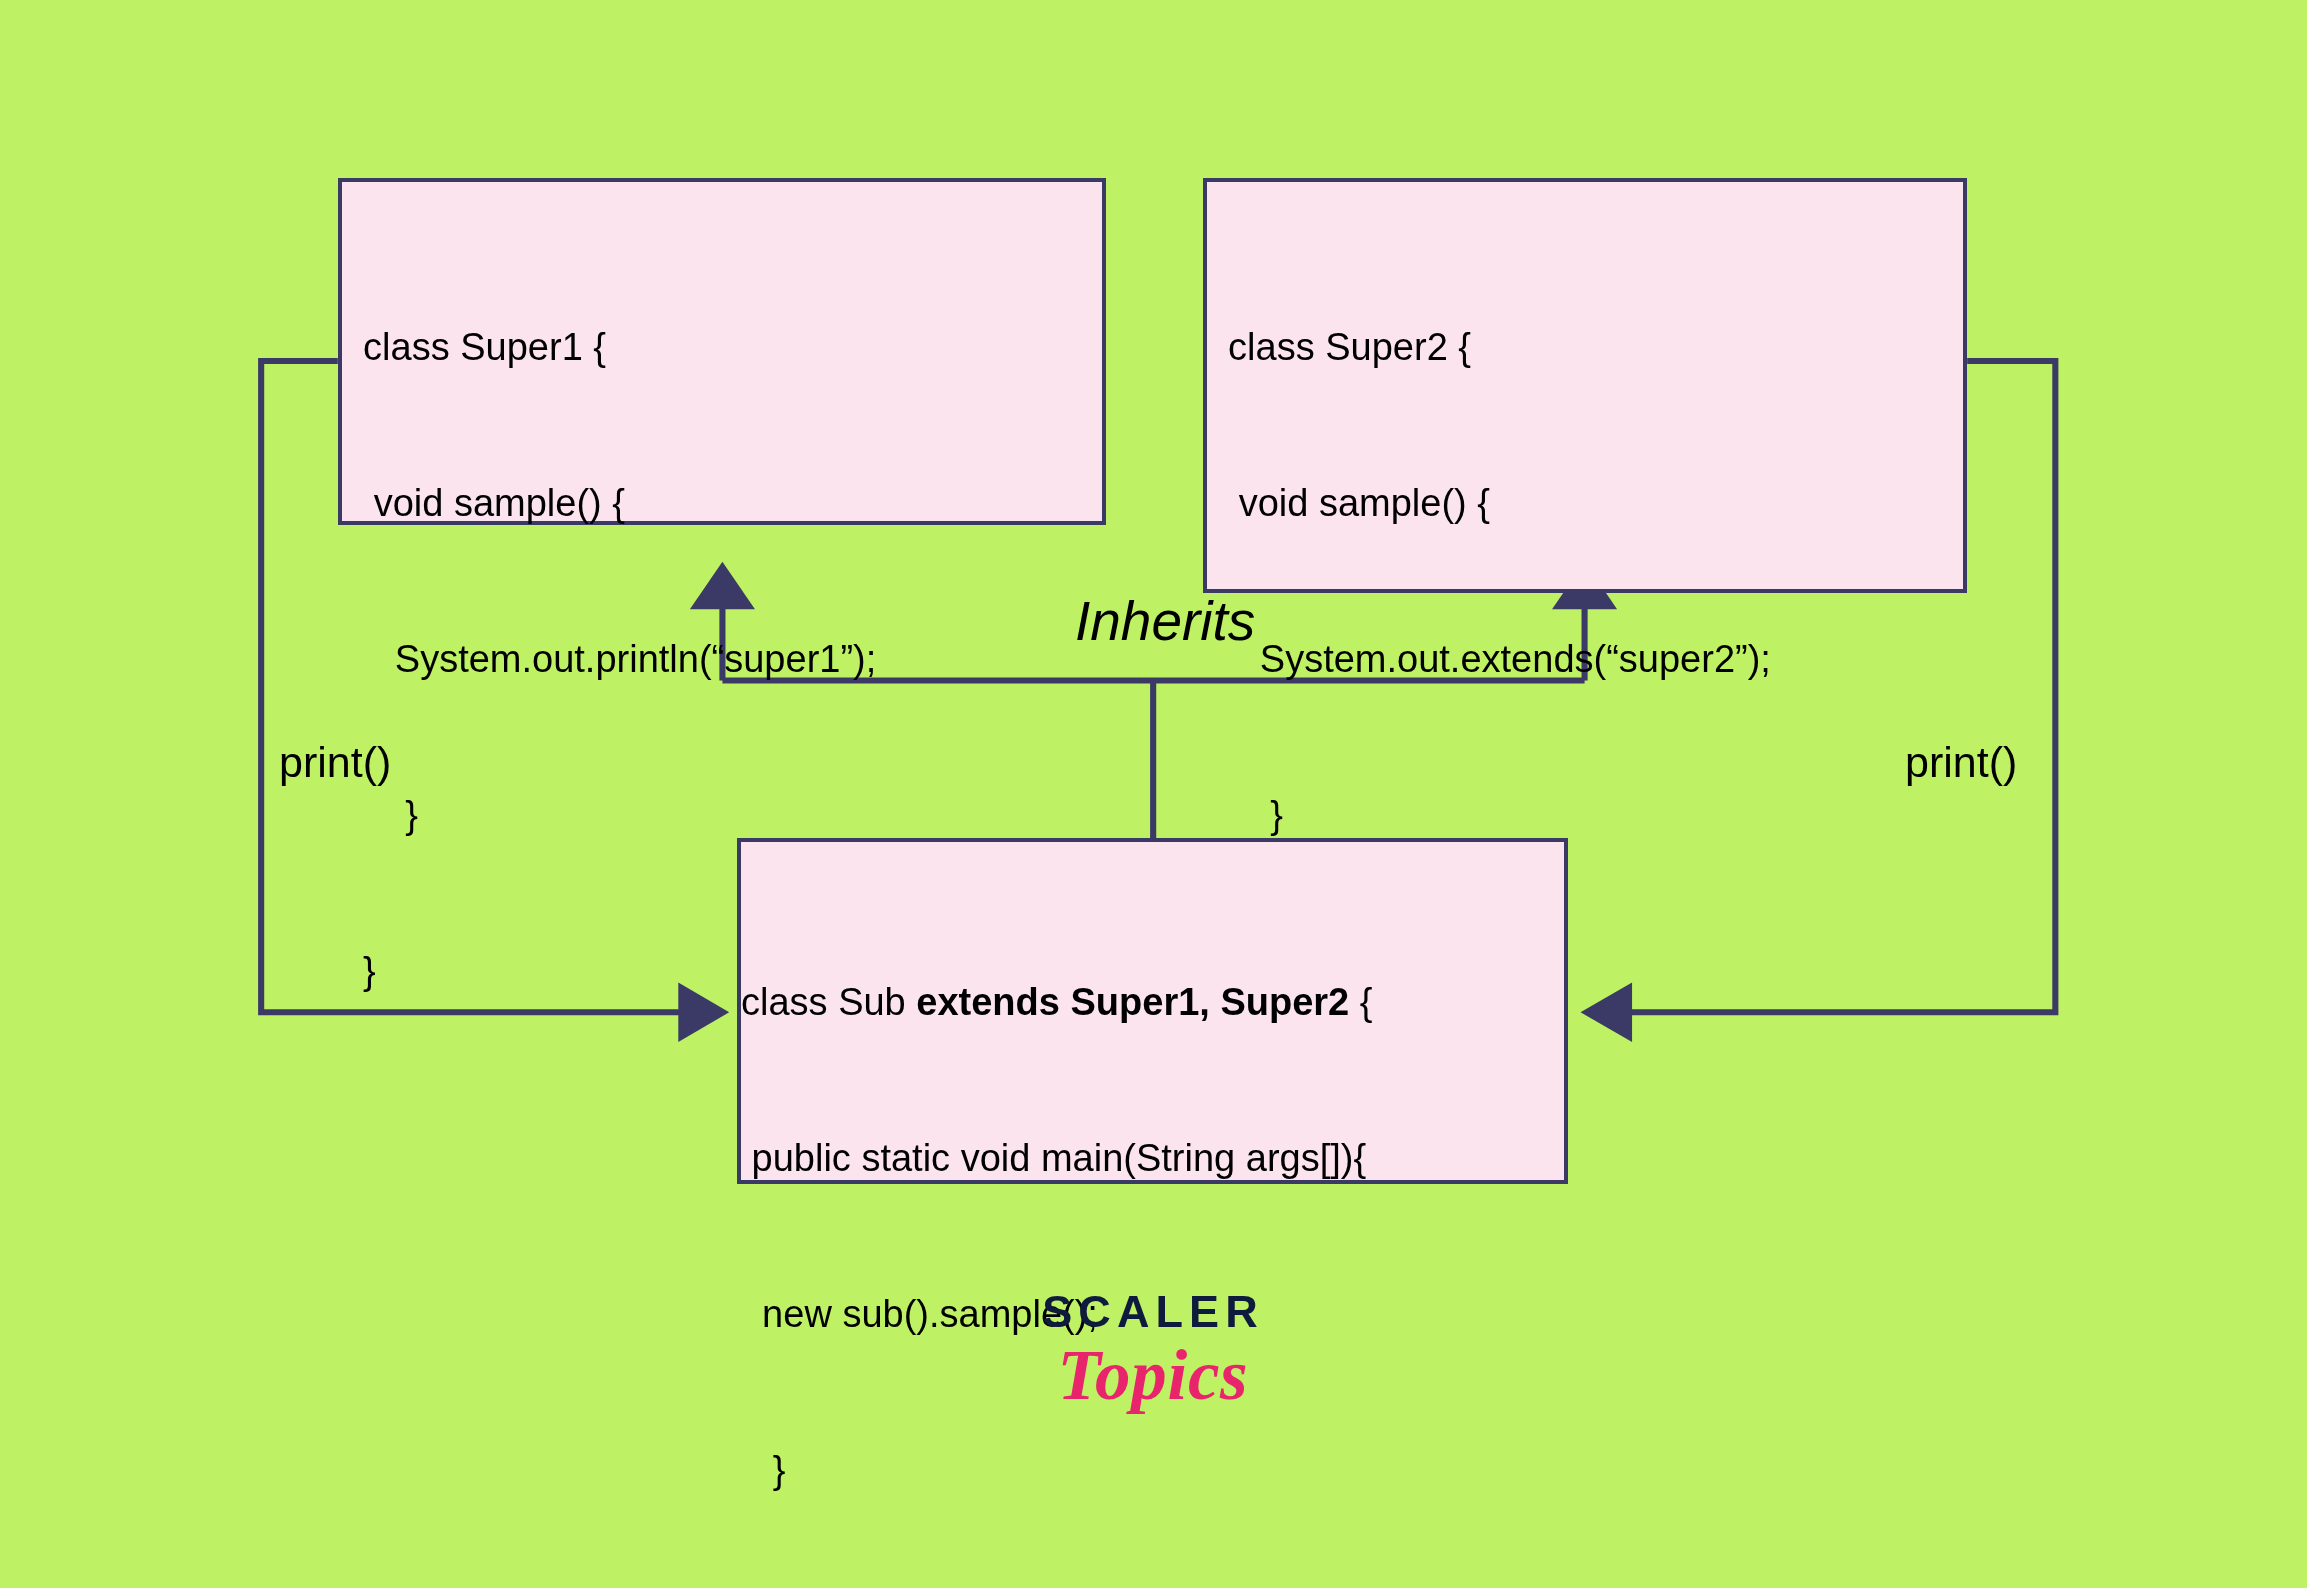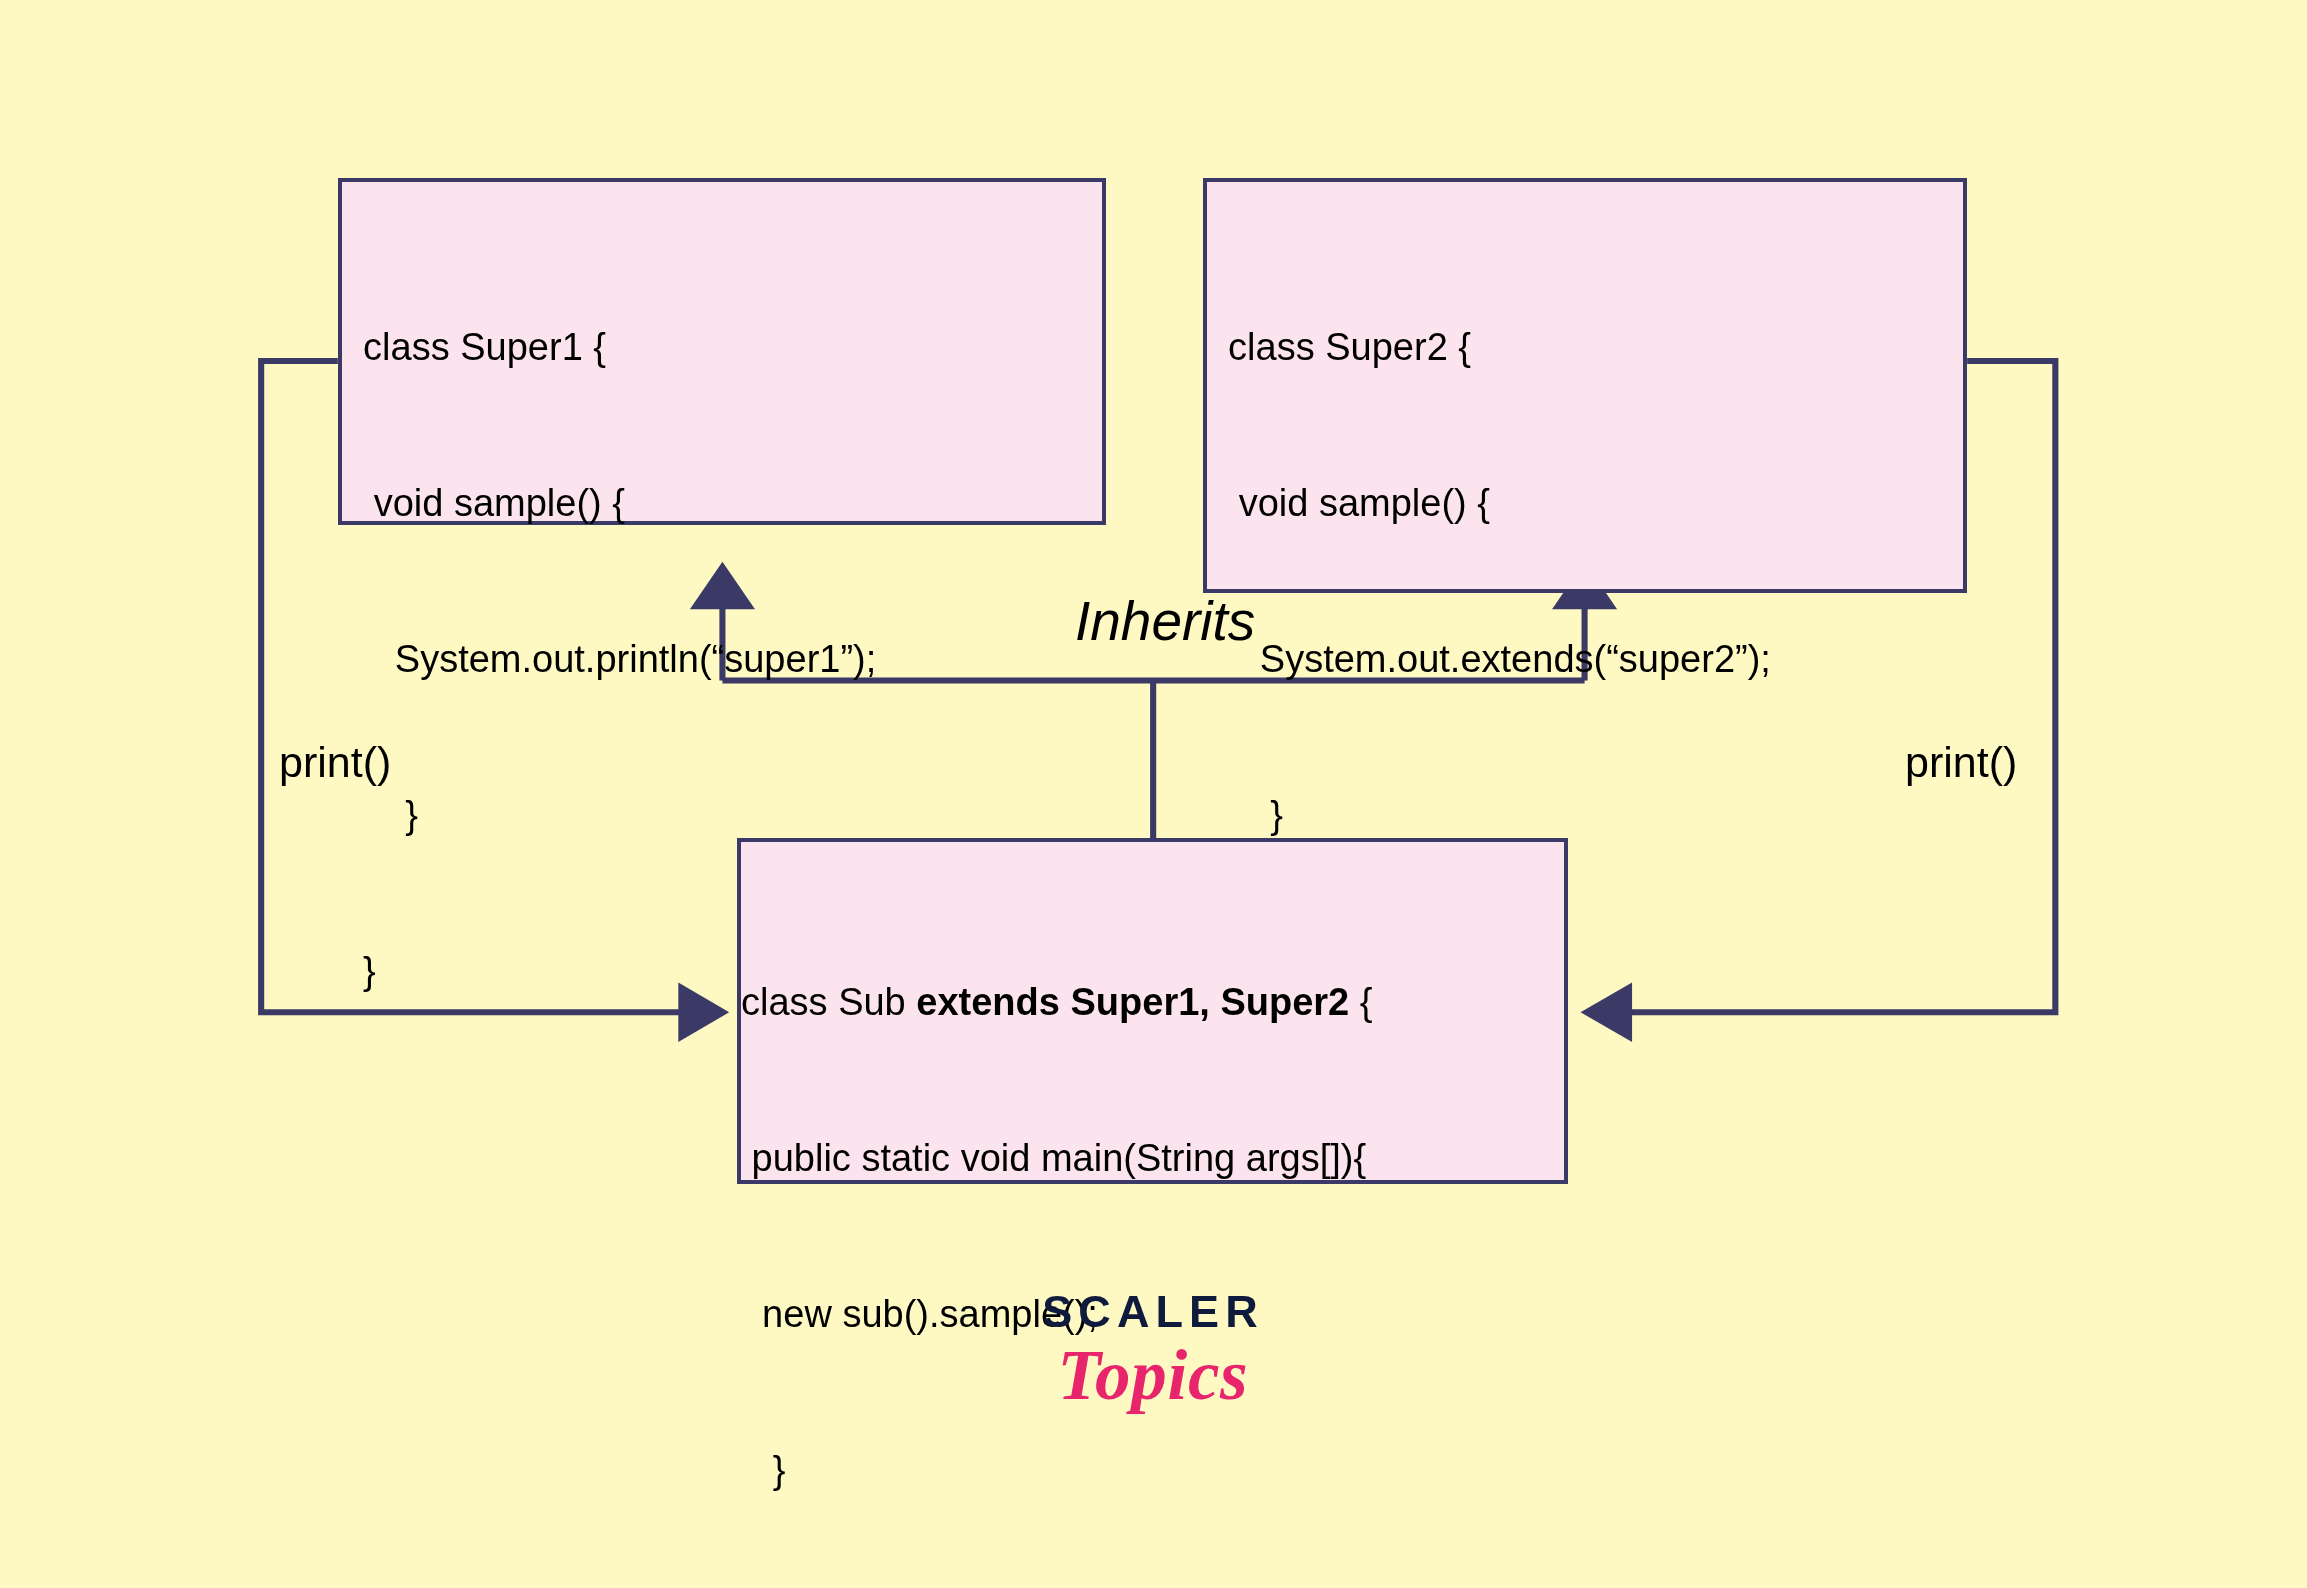--- a/index.html
+++ b/index.html
@@ -7,21 +7,21 @@
     padding: 0;
     background: #ffffff;
   }
   body {
     font-family: "Liberation Sans", sans-serif;
   }
   #canvas {
     position: relative;
     width: 2307px;
     height: 1589px;
-    background: #fef9c3;
+    background: #bef264;
     overflow: hidden;
   }
   svg#wires {
     position: absolute;
     left: 0;
     top: 0;
     width: 2307px;
     height: 1589px;
     pointer-events: none;
   }

